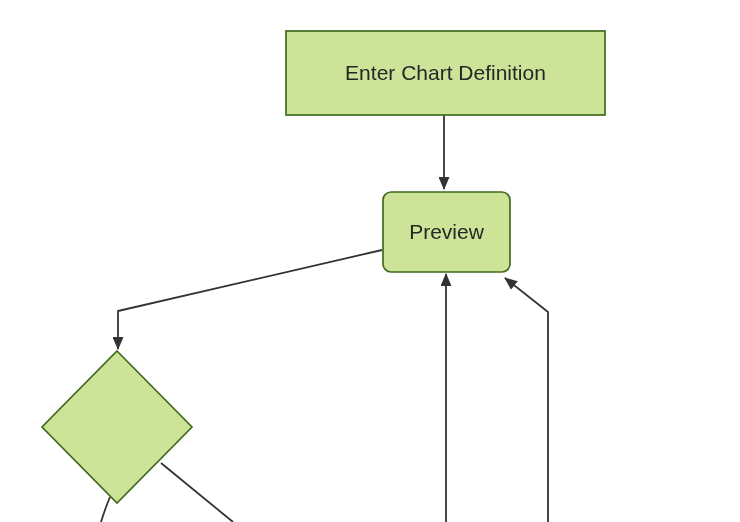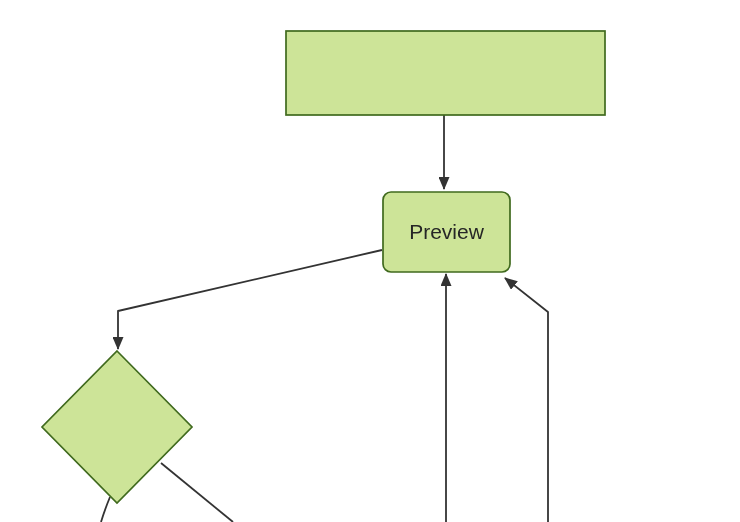--- a/index.html
+++ b/index.html
@@ -70,17 +70,18 @@
     <path class="edge" d="M446,522 L446,274" marker-end="url(#arrow)"></path>
     <path class="edge" d="M548,522 L548,312 L505,278" marker-end="url(#arrow)"></path>
     <path class="edge" d="M110,497 Q105,509 101,522"></path>
     <path class="edge" d="M161,463 L233,522"></path>
 
     <rect class="node-shape" x="286" y="31" width="319" height="84"></rect>
     <rect class="node-shape" x="383" y="192" width="127" height="80" rx="8" ry="8"></rect>
     <polygon class="node-shape" points="117,351 192,427 117,503 42,427"></polygon>
   </svg>
 
+  <div class="node-label label-enter">Enter Chart Definition</div>
 
   <div class="node-label label-preview">Preview</div>
 
 
 </div>
 
 </body></html>

